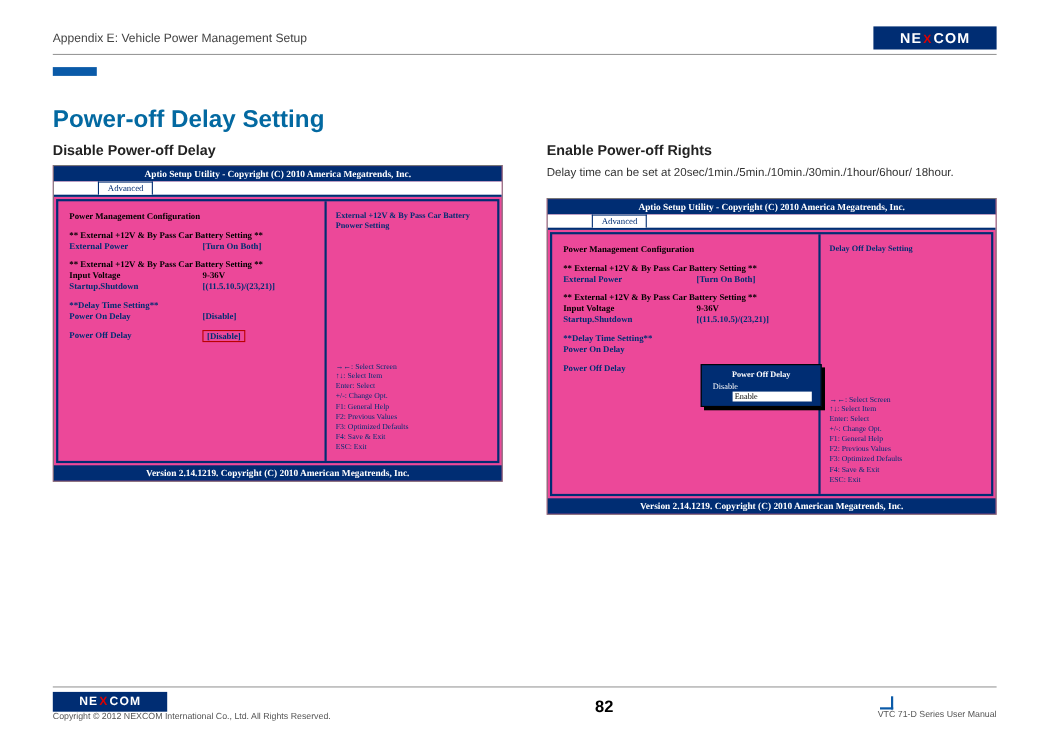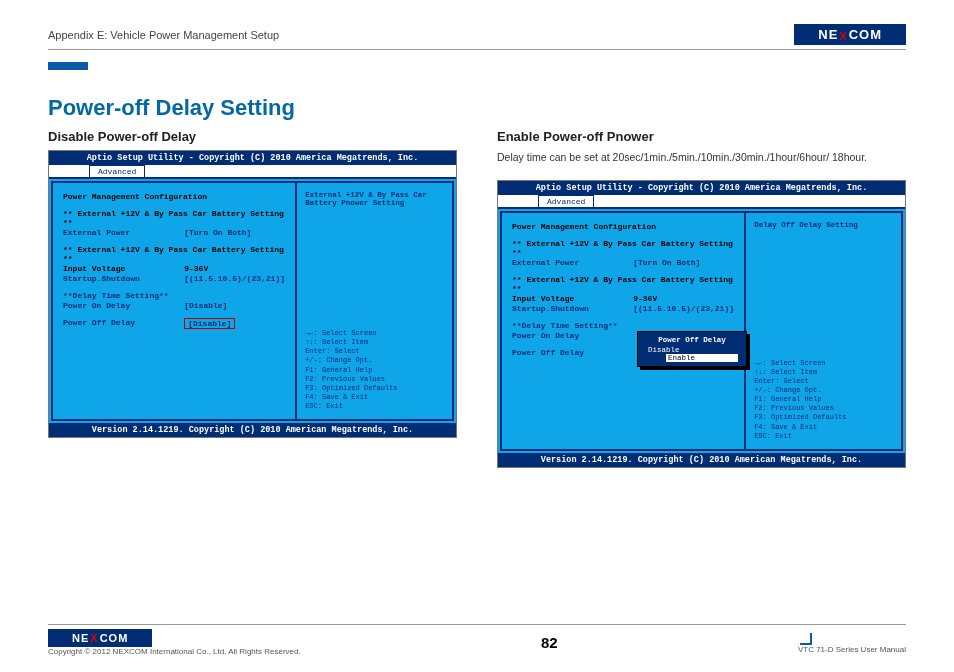--- a/index.html
+++ b/index.html
@@ -9,21 +9,21 @@
   .hdr-title { font-size: 11px; color: #444; }
   .logo { background: #002d73; color: #fff; font-weight: bold; padding: 3px 24px; font-size: 13px; letter-spacing: 1px; display: inline-flex; align-items: flex-end; }
   .logo .x { color: #d00; margin: 0 1px; font-size: 11px; }
   .tab-strip { height: 8px; }
   .tab-strip .t { display: inline-block; width: 40px; height: 8px; background: #0a5aa8; }
   h1 { font-size: 22px; font-weight: bold; margin: 31px 0 8px 0; color: #0369a1; }
   .cols { display: flex; gap: 40px; }
   .col { flex: 1; }
   h2 { font-size: 13px; font-weight: bold; margin-bottom: 6px; color: #222; }
   .desc { font-size: 10.5px; color: #333; line-height: 1.5; text-align: justify; margin-bottom: 14px; }
-  .bios { border: 1px solid #777; background: #0ea5e9; font-family: Liberation Mono, monospace; font-size: 8px; }
+  .bios { border: 1px solid #777; background: #ec4899; font-family: Liberation Serif, serif; font-size: 8px; }
   .bios-bar { background: #002d73; color: #fff; text-align: center; padding: 2px 0; font-weight: bold; font-size: 8.5px; }
   .bios-tabs { background: #fff; border-bottom: 2px solid #002d73; padding: 0 0 0 40px; }
   .bios-tab { display: inline-block; border: 1px solid #002d73; border-bottom: none; padding: 1px 8px; color: #002d73; font-size: 8px; background: #fff; }
   .bios-body { display: flex; min-height: 240px; border: 2px solid #002d73; margin: 2px; }
   .bios-left { flex: 1.6; padding: 8px 10px; }
   .bios-right { flex: 1; border-left: 2px solid #002d73; padding: 8px; color: #002d73; position: relative; }
   .bios-right .hint { font-size: 7px; line-height: 1.3; position: absolute; bottom: 8px; left: 8px; right: 8px; }
   .bios-right .hint div { white-space: nowrap; }
   .row { display: flex; margin: 1px 0; }
   .row .k { flex: 1.2; }
@@ -116,21 +116,21 @@
               <div>F4: Save &amp; Exit</div>
               <div>ESC: Exit</div>
             </div>
           </div>
         </div>
         <div class="bios-bar">Version 2.14.1219. Copyright (C) 2010 American Megatrends, Inc.</div>
       </div>
     </div>
 
     <div class="col">
-      <h2>Enable Power-off Pnower</h2>
+      <h2>Enable Power-off Rights</h2>
       <p class="desc">Delay time can be set at 20sec/1min./5min./10min./30min./1hour/6hour/ 18hour.</p>
       <div class="bios">
         <div class="bios-bar">Aptio Setup Utility - Copyright (C) 2010 America Megatrends, Inc.</div>
         <div class="bios-tabs"><span class="bios-tab">Advanced</span></div>
         <div class="bios-body" style="position:relative">
           <div class="bios-left">
             <div class="row">
                 <span class="k b">Power Management Configuration</span>
               </div>
             <div style="height:6px"></div>

